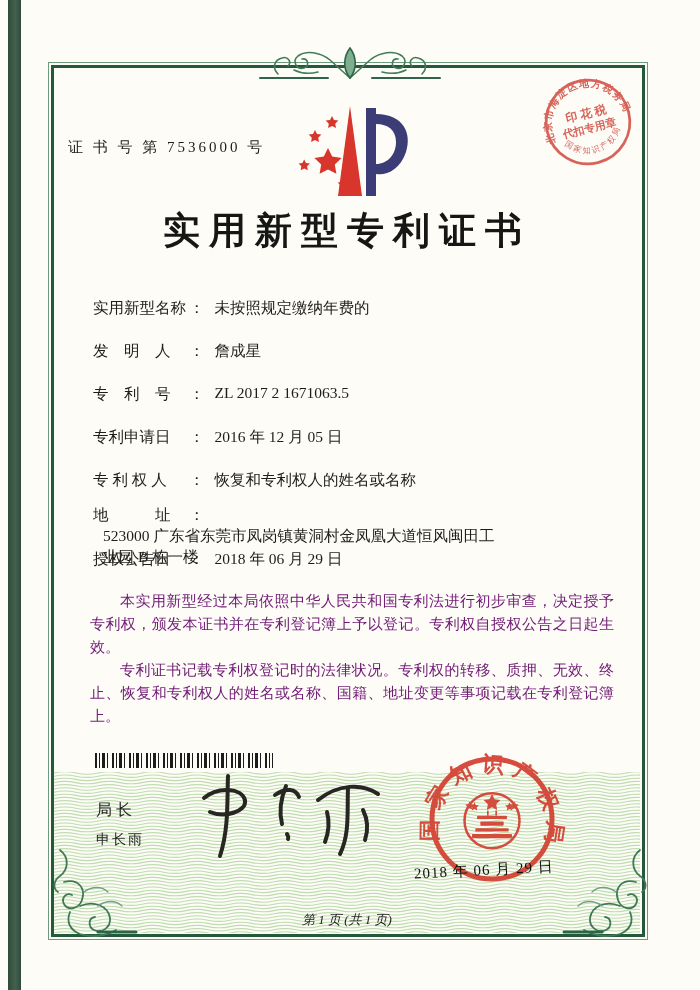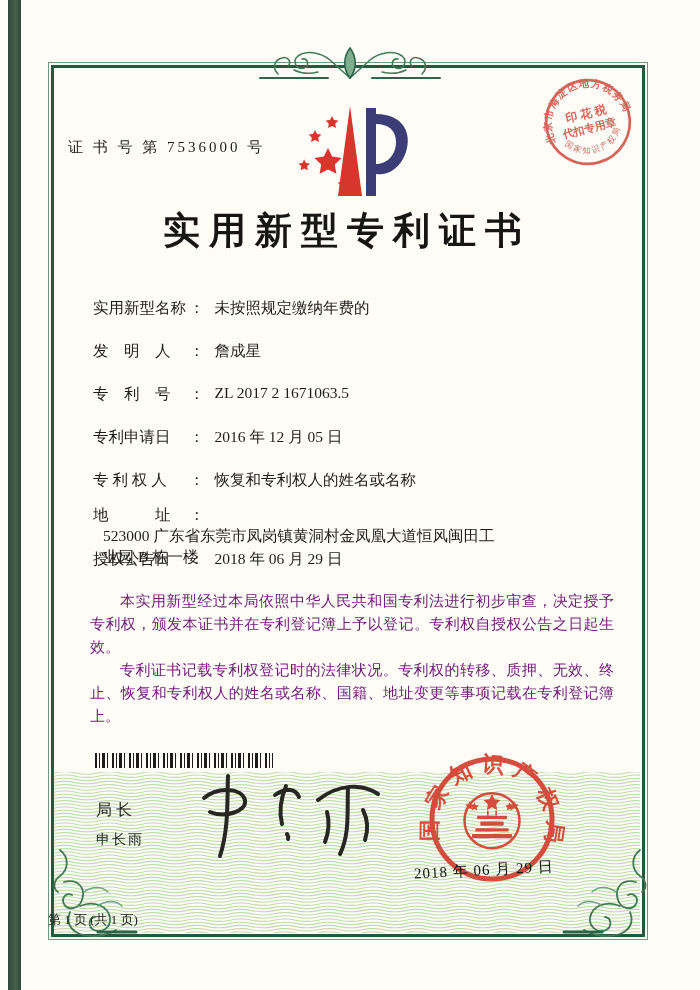--- a/index.html
+++ b/index.html
@@ -34,22 +34,22 @@
   .barcode{position:absolute;left:95px;top:753px;width:178px;height:15px;
     background:repeating-linear-gradient(90deg,
       #1c1c1c 0 2px,transparent 2px 4px,#1c1c1c 4px 5px,transparent 5px 7px,
       #1c1c1c 7px 10px,transparent 10px 12px,#1c1c1c 12px 13px,transparent 13px 17px);}
   .director-title{position:absolute;left:96px;top:800px;font-size:16px;letter-spacing:4px;}
   .director-name{position:absolute;left:96px;top:831px;font-size:14px;letter-spacing:2px;}
   .signature{position:absolute;left:190px;top:768px;}
   .seal-bottom{position:absolute;left:417px;top:744px;}
   .seal-date{position:absolute;left:414px;top:860px;width:176px;font-size:15px;
     color:#111;transform:rotate(-3deg);letter-spacing:1px;white-space:nowrap;}
-  .page-footer{position:absolute;left:48px;top:911px;width:598px;text-align:left;
-    font-size:13px;color:#222;}
+  .page-footer{position:absolute;left:48px;top:911px;width:598px;text-align:center;
+    font-size:13px;color:#222;font-style:italic;}
   .seal-top{position:absolute;left:538px;top:72px;transform:rotate(-14deg);opacity:.92;}
   .crest{position:absolute;left:258px;top:44px;}
   .corner{position:absolute;}
   .corner.bl{left:50px;top:848px;}
   .corner.br{left:562px;top:848px;transform:scaleX(-1);}
 </style>
 </head>
 <body>
 
 <div class="paper"></div>

